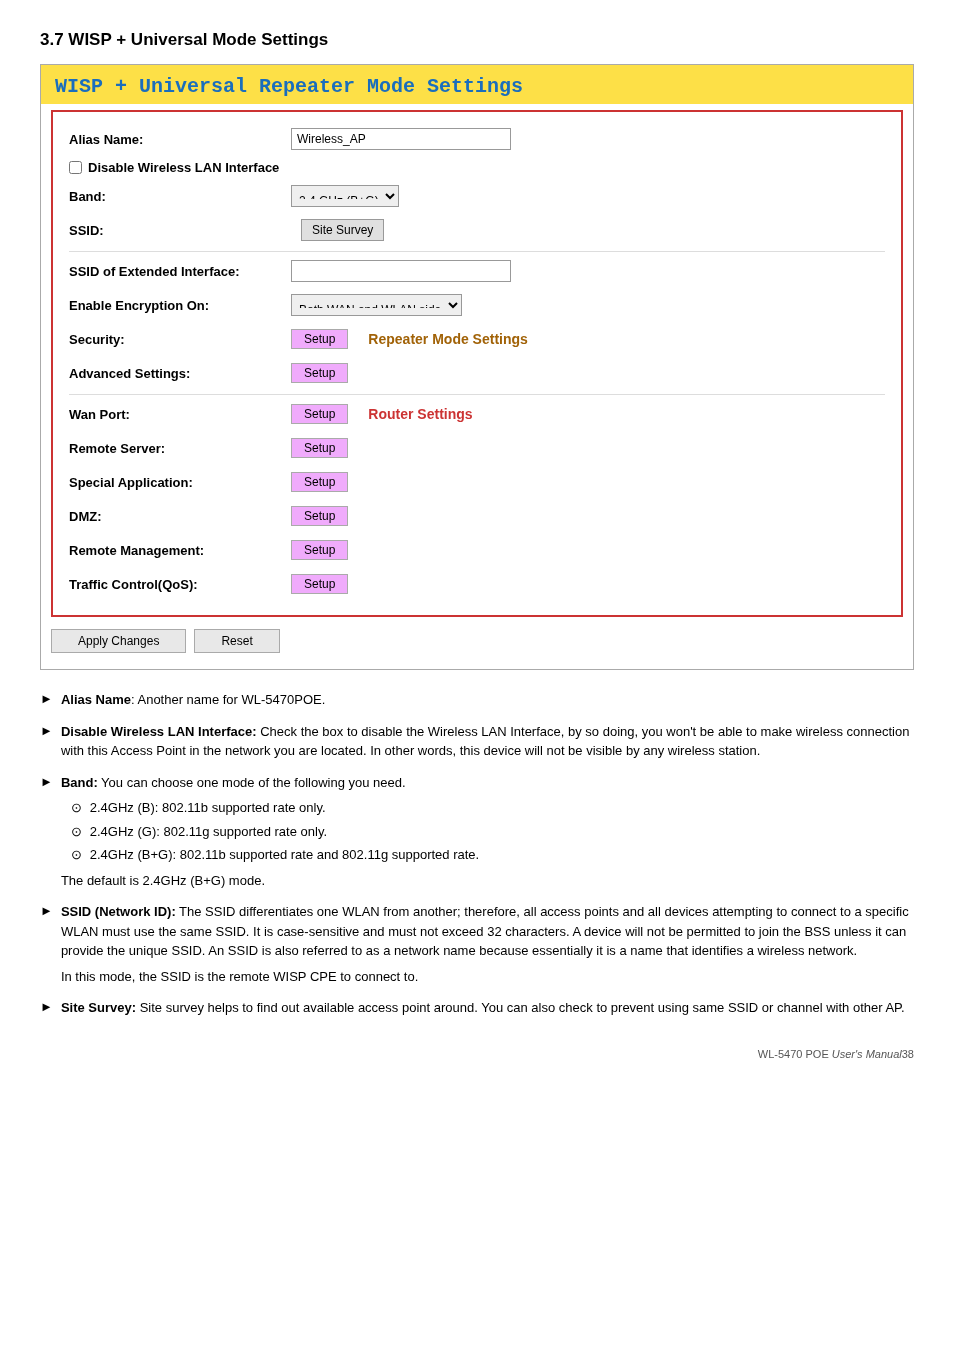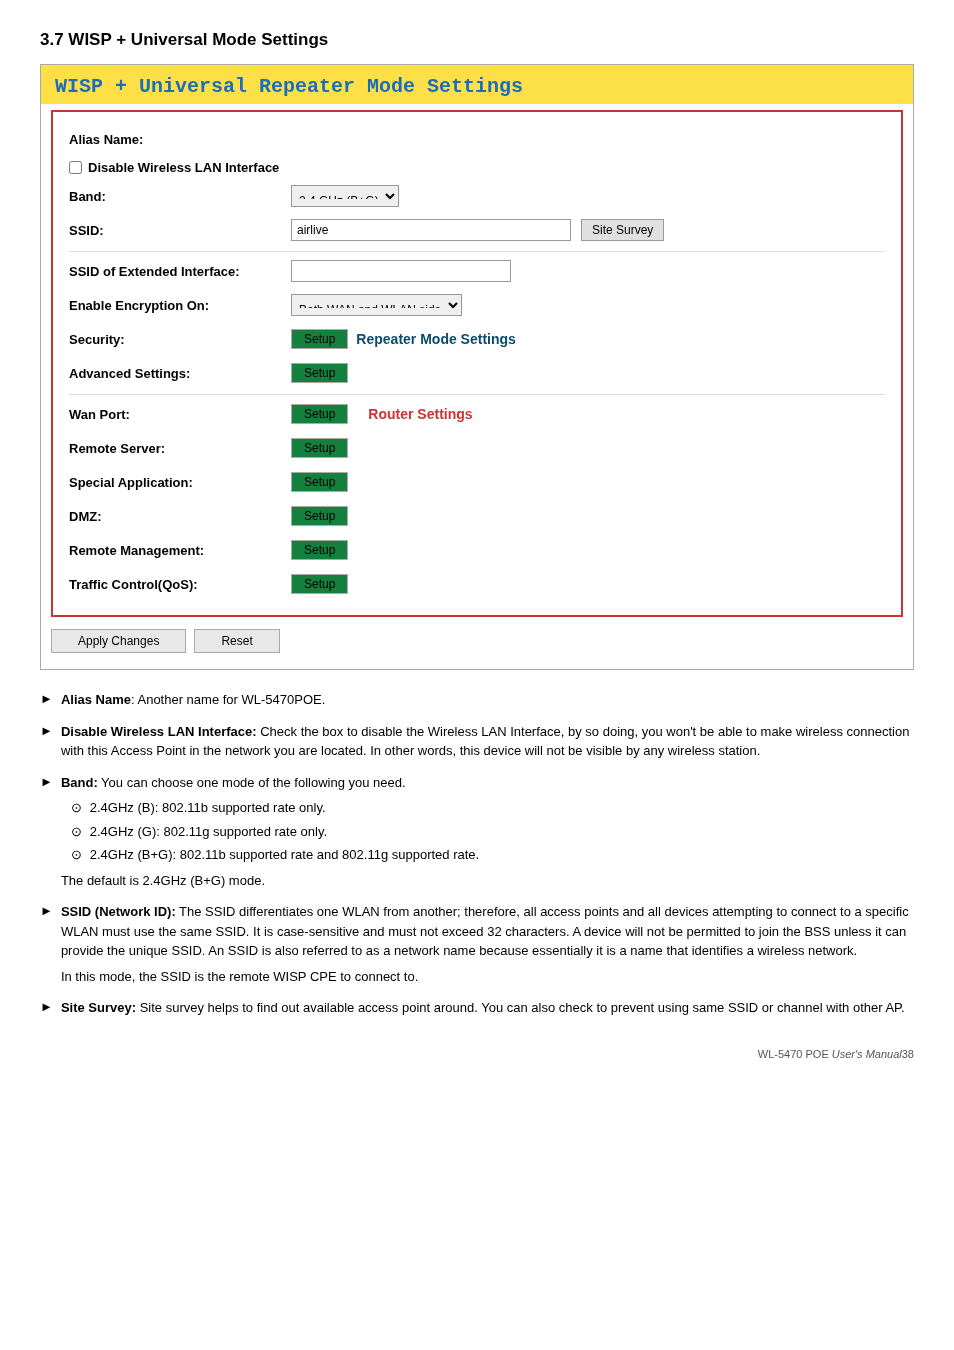--- a/index.html
+++ b/index.html
@@ -89,34 +89,34 @@
       background: #e0e0e0;
       border: 1px solid #999;
       padding: 2px 10px;
       font-size: 12px;
       cursor: pointer;
       margin-left: 10px;
       height: 22px;
     }
 
     .setup-btn {
-      background: #15803d;
+      background: #f0abfc;
       border: 1px solid #aaa;
       padding: 1px 12px;
       font-size: 12px;
       cursor: pointer;
       height: 20px;
       min-width: 50px;
     }
 
     .repeater-mode-label {
-      color: #0c4a6e;
+      color: #a16207;
       font-weight: bold;
       font-size: 14px;
-      margin-left: 8px;
+      margin-left: 20px;
     }
     .router-settings-label {
       color: #c33;
       font-weight: bold;
       font-size: 14px;
       margin-left: 20px;
     }
 
     
     .divider {
@@ -201,20 +201,23 @@
 
 <h1 class="page-heading">3.7 WISP + Universal Mode Settings</h1>
 
 <div class="panel">
   <div class="panel-title">WISP + Universal Repeater Mode Settings</div>
 
   <div class="panel-inner">
 
     <div class="form-row">
       <span class="form-label">Alias Name:</span>
+      <span class="form-value">
+        <input type="text" value="Wireless_AP" style="">
+      </span>
     </div>
 
     <div class="form-row-check">
       <input type="checkbox" id="disableLan" style="">
       <label for="disableLan">Disable Wireless LAN Interface</label>
     </div>
 
     <div class="form-row">
       <span class="form-label">Band:</span>
       <span class="form-value">
@@ -222,21 +225,20 @@
           <option>2.4 GHz (B)</option>
           <option>2.4 GHz (G)</option>
           <option selected="">2.4 GHz (B+G)</option>
         </select>
       </span>
     </div>
 
     <div class="form-row">
       <span class="form-label">SSID:</span>
       <span class="form-value" style="display:flex;align-items:center;">
-        <input type="text" style="width: 280px;" value="airlive">
         <button class="site-survey-btn">Site Survey</button>
       </span>
     </div>
 
     <div class="divider"></div>
 
     <div class="form-row">
       <span class="form-label">SSID of Extended Interface:</span>
       <span class="form-value">
         <input type="text" style="width: 220px;" value="">

